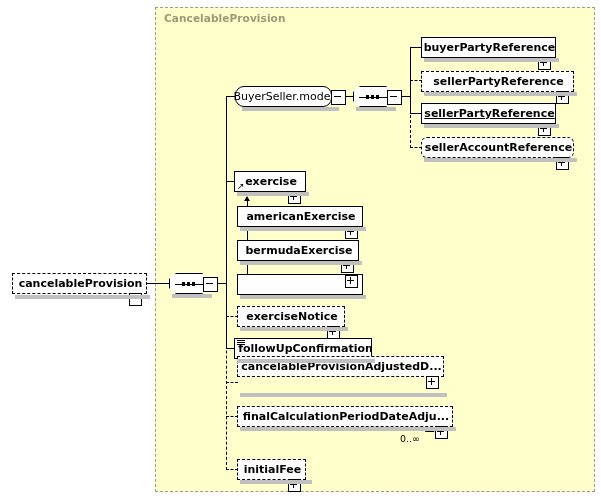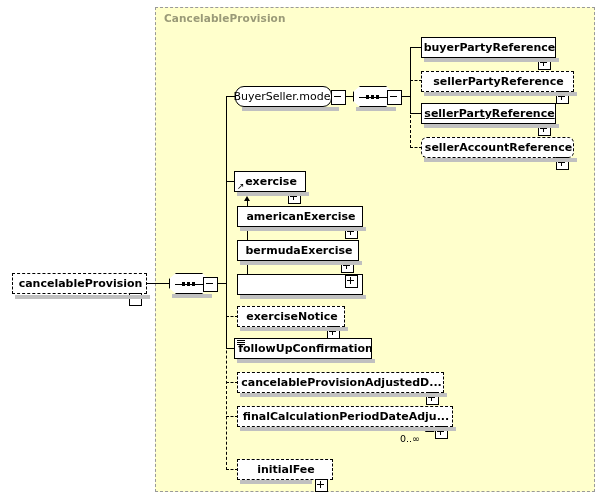--- a/index.html
+++ b/index.html
@@ -282,34 +282,34 @@
     <span class="sg-lines">
       <i></i>
         <i></i>
         <i></i>
     </span>
     <span class="node-label" style="padding-left:10px;">followUpConfirmation</span>
   </div>
 
   <div class="line h-dash" style="left:226px;top:382px;width:12px;"></div>
   <div class="drop" style="left:240px;top:393px;width:207px;height:4px;"></div>
-  <div class="node opt" style="left:237px;top:372px;width:207px;">
+  <div class="node opt" style="left:237px;top:356px;width:207px;">
     <span class="node-label">cancelableProvisionAdjustedD...</span>
     <span class="pm plus" style="margin-left:auto;"></span>
   </div>
 
   <div class="line h-dash" style="left:226px;top:416px;width:12px;"></div>
   <div class="drop" style="left:240px;top:427px;width:216px;height:4px;"></div>
   <div class="node opt" style="left:237px;top:406px;width:216px;">
     <span class="node-label">finalCalculationPeriodDateAdju...</span>
     <span class="pm plus" style="margin-left:auto;"></span>
   </div>
   <div class="card-tick" style="left:428px;top:424px;"></div>
   <div class="card" style="left:400px;top:433px;">0..∞</div>
 
   <div class="line h-dash" style="left:226px;top:469px;width:12px;"></div>
   <div class="drop" style="left:240px;top:480px;width:72px;height:4px;"></div>
-  <div class="node opt" style="left:237px;top:459px;width:96px;">
+  <div class="node opt" style="left:237px;top:459px;width:69px;">
     <span class="node-label">initialFee</span>
     <span class="pm plus" style="margin-left:auto;"></span>
   </div>
 
 </div>
 
 </body></html>

